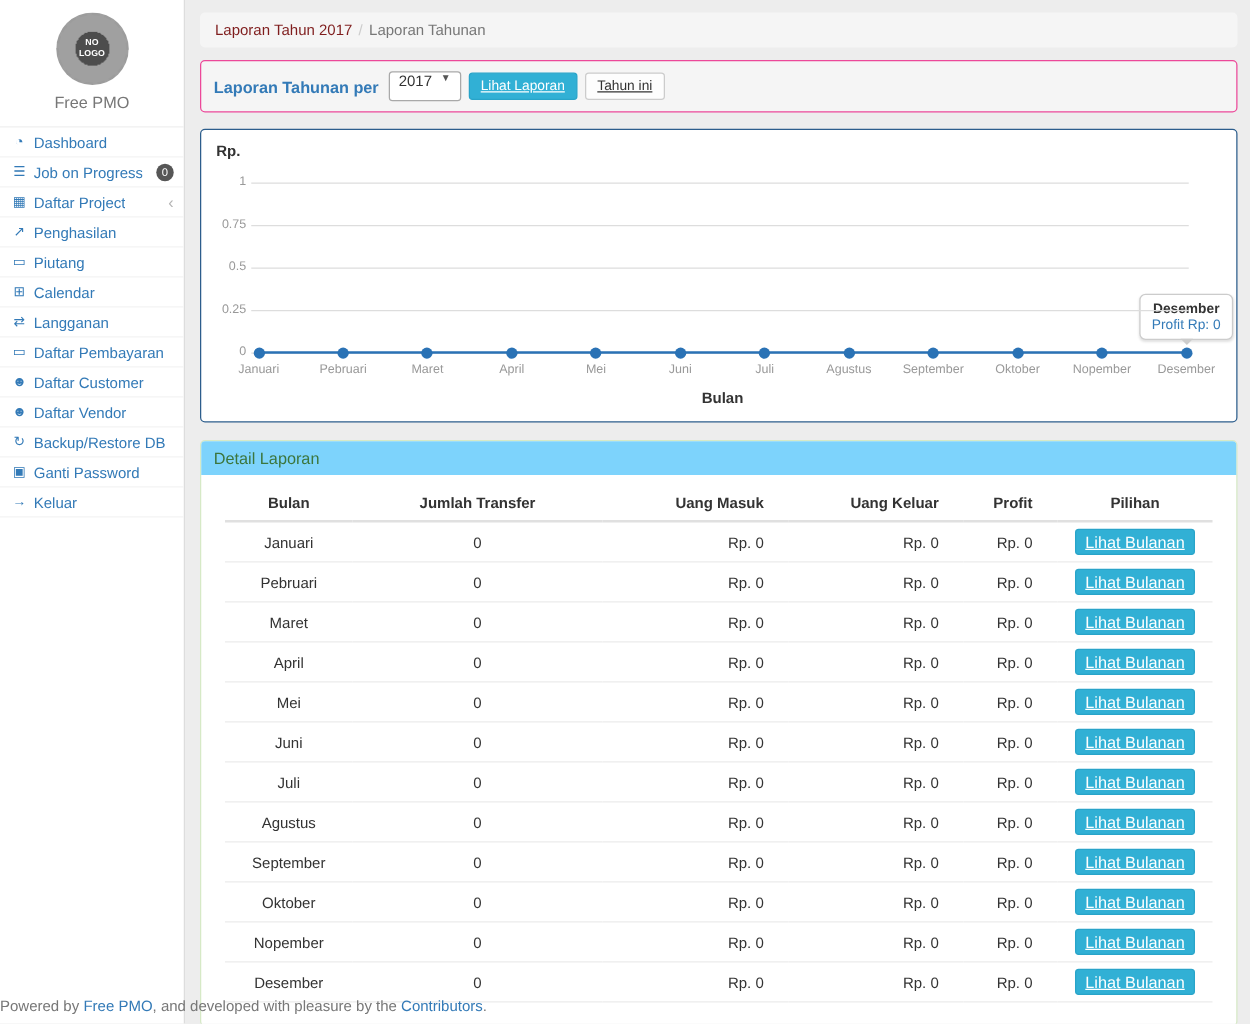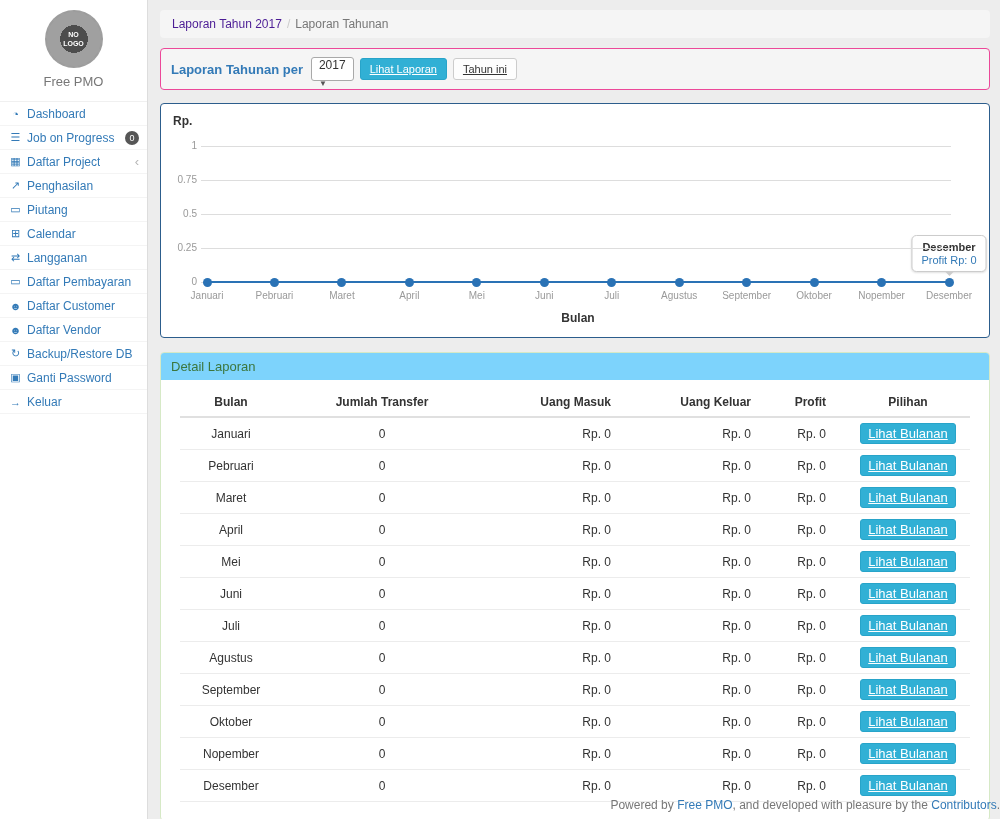--- a/index.html
+++ b/index.html
@@ -39,32 +39,32 @@
     width: 14px; height: 14px; font-size: 9px; display: flex; align-items: center; justify-content: center;
   }
   .mi-chevron { margin-left: auto; color: #b5b5b5; font-size: 13px; line-height: 1; }
 
   
   .main { flex: 1; padding: 10px 12px 0; }
   .breadcrumb {
     background: #f5f5f5; border-radius: 4px; padding: 7px 12px;
     font-size: 12px; margin-bottom: 10px;
   }
-  .breadcrumb a { color: #4c1d95; text-decoration: none; cursor: pointer; }
+  .breadcrumb a { color: #7f1d1d; text-decoration: none; cursor: pointer; }
   .breadcrumb .sep { color: #ccc; margin: 0 5px; }
   .breadcrumb .current { color: #777; }
 
   .filter-bar {
     background: #f5f5f5; border: 1px solid #ec4899; border-radius: 4px;
     padding: 8px 10px; display: flex; align-items: center; gap: 6px; margin-bottom: 13px;
   }
   .filter-label { color: #337ab7; font-weight: bold; font-size: 13px; margin-right: 2px; }
   .select {
     background: #fff; border: 1px solid #a9a9a9; border-radius: 3px; height: 24px;
-    padding: 0 7px; display: flex; align-items: flex-start; gap: 7px; font-size: 12px; cursor: pointer; flex-direction: column;
+    padding: 0 7px; display: flex; align-items: flex-start; gap: 7px; font-size: 12px; cursor: pointer;
   }
   .select .caret { font-size: 8px; color: #555; }
   .btn { font-size: 11px; border-radius: 3px; padding: 4px 9px; border: 1px solid transparent; cursor: pointer; font-family: inherit; text-decoration: underline; }
   .btn-info { background: #31b0d5; border-color: #28a4c9; color: #fff; }
   .btn-default { background: #fdfdfd; border-color: #ccc; color: #333; }
   .btn-xs { font-size: 13px; padding: 2px 7px; }
 
   .panel { background: #fff; border-radius: 4px; margin-bottom: 14px; }
   .panel > header { padding: 6px 10px; font-size: 13px; border-radius: 3px 3px 0 0; }
   .panel-primary { border: 1px solid #2c5d8c; }
@@ -98,21 +98,21 @@
   table { width: 100%; border-collapse: collapse; font-size: 12px; table-layout: fixed; }
   th { font-weight: bold; color: #333; padding: 7px 0; border-bottom: 2px solid #e0e0e0; }
   td { padding: 5px 0; border-bottom: 1px solid #ececec; color: #333; }
   .c { text-align: center; }
   .r { text-align: right; padding-right: 20px; }
   .total-row td { border-bottom: none; font-weight: bold; }
 
   
   .footer {
     position: absolute; left: 0; bottom: 7px; width: 100%;
-    text-align: right; font-size: 12px; color: #777;
+    text-align: left; font-size: 12px; color: #777;
   }
   .footer a { color: #337ab7; text-decoration: none; cursor: pointer; }
 </style>
 </head>
 <body>
 
 <div class="app">
 
   <aside class="sidebar">
     <div class="logo-wrap">

